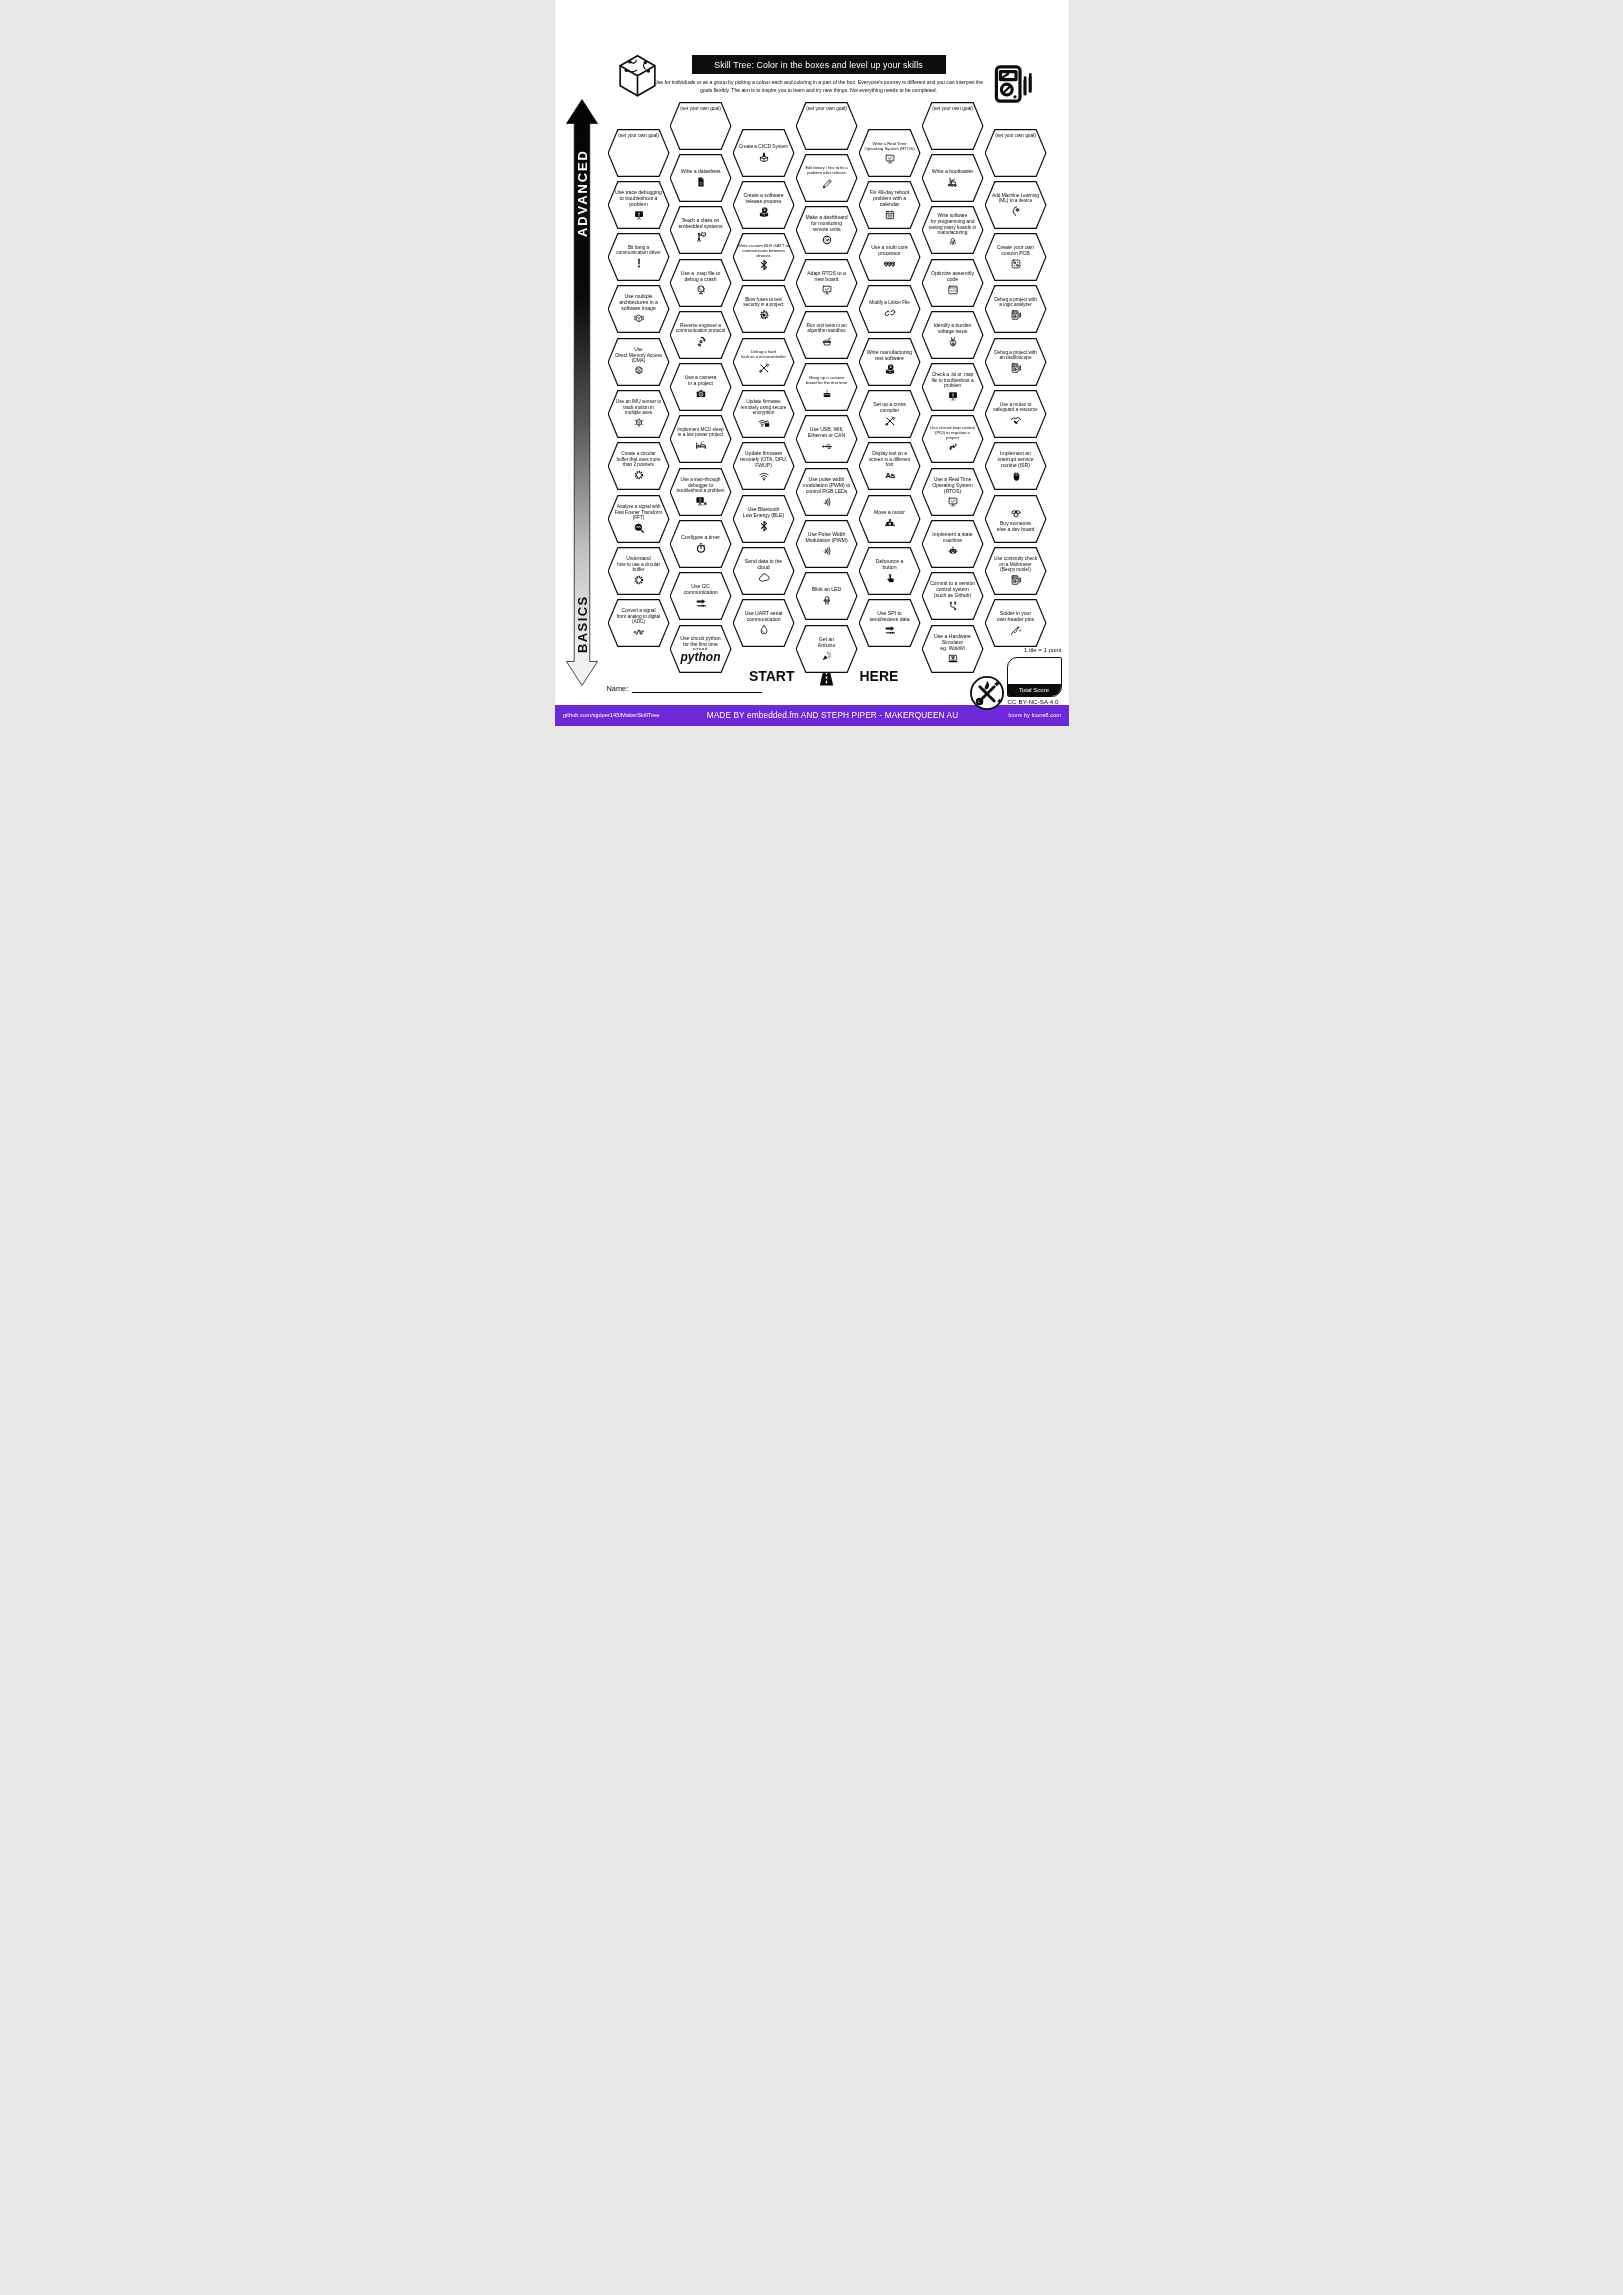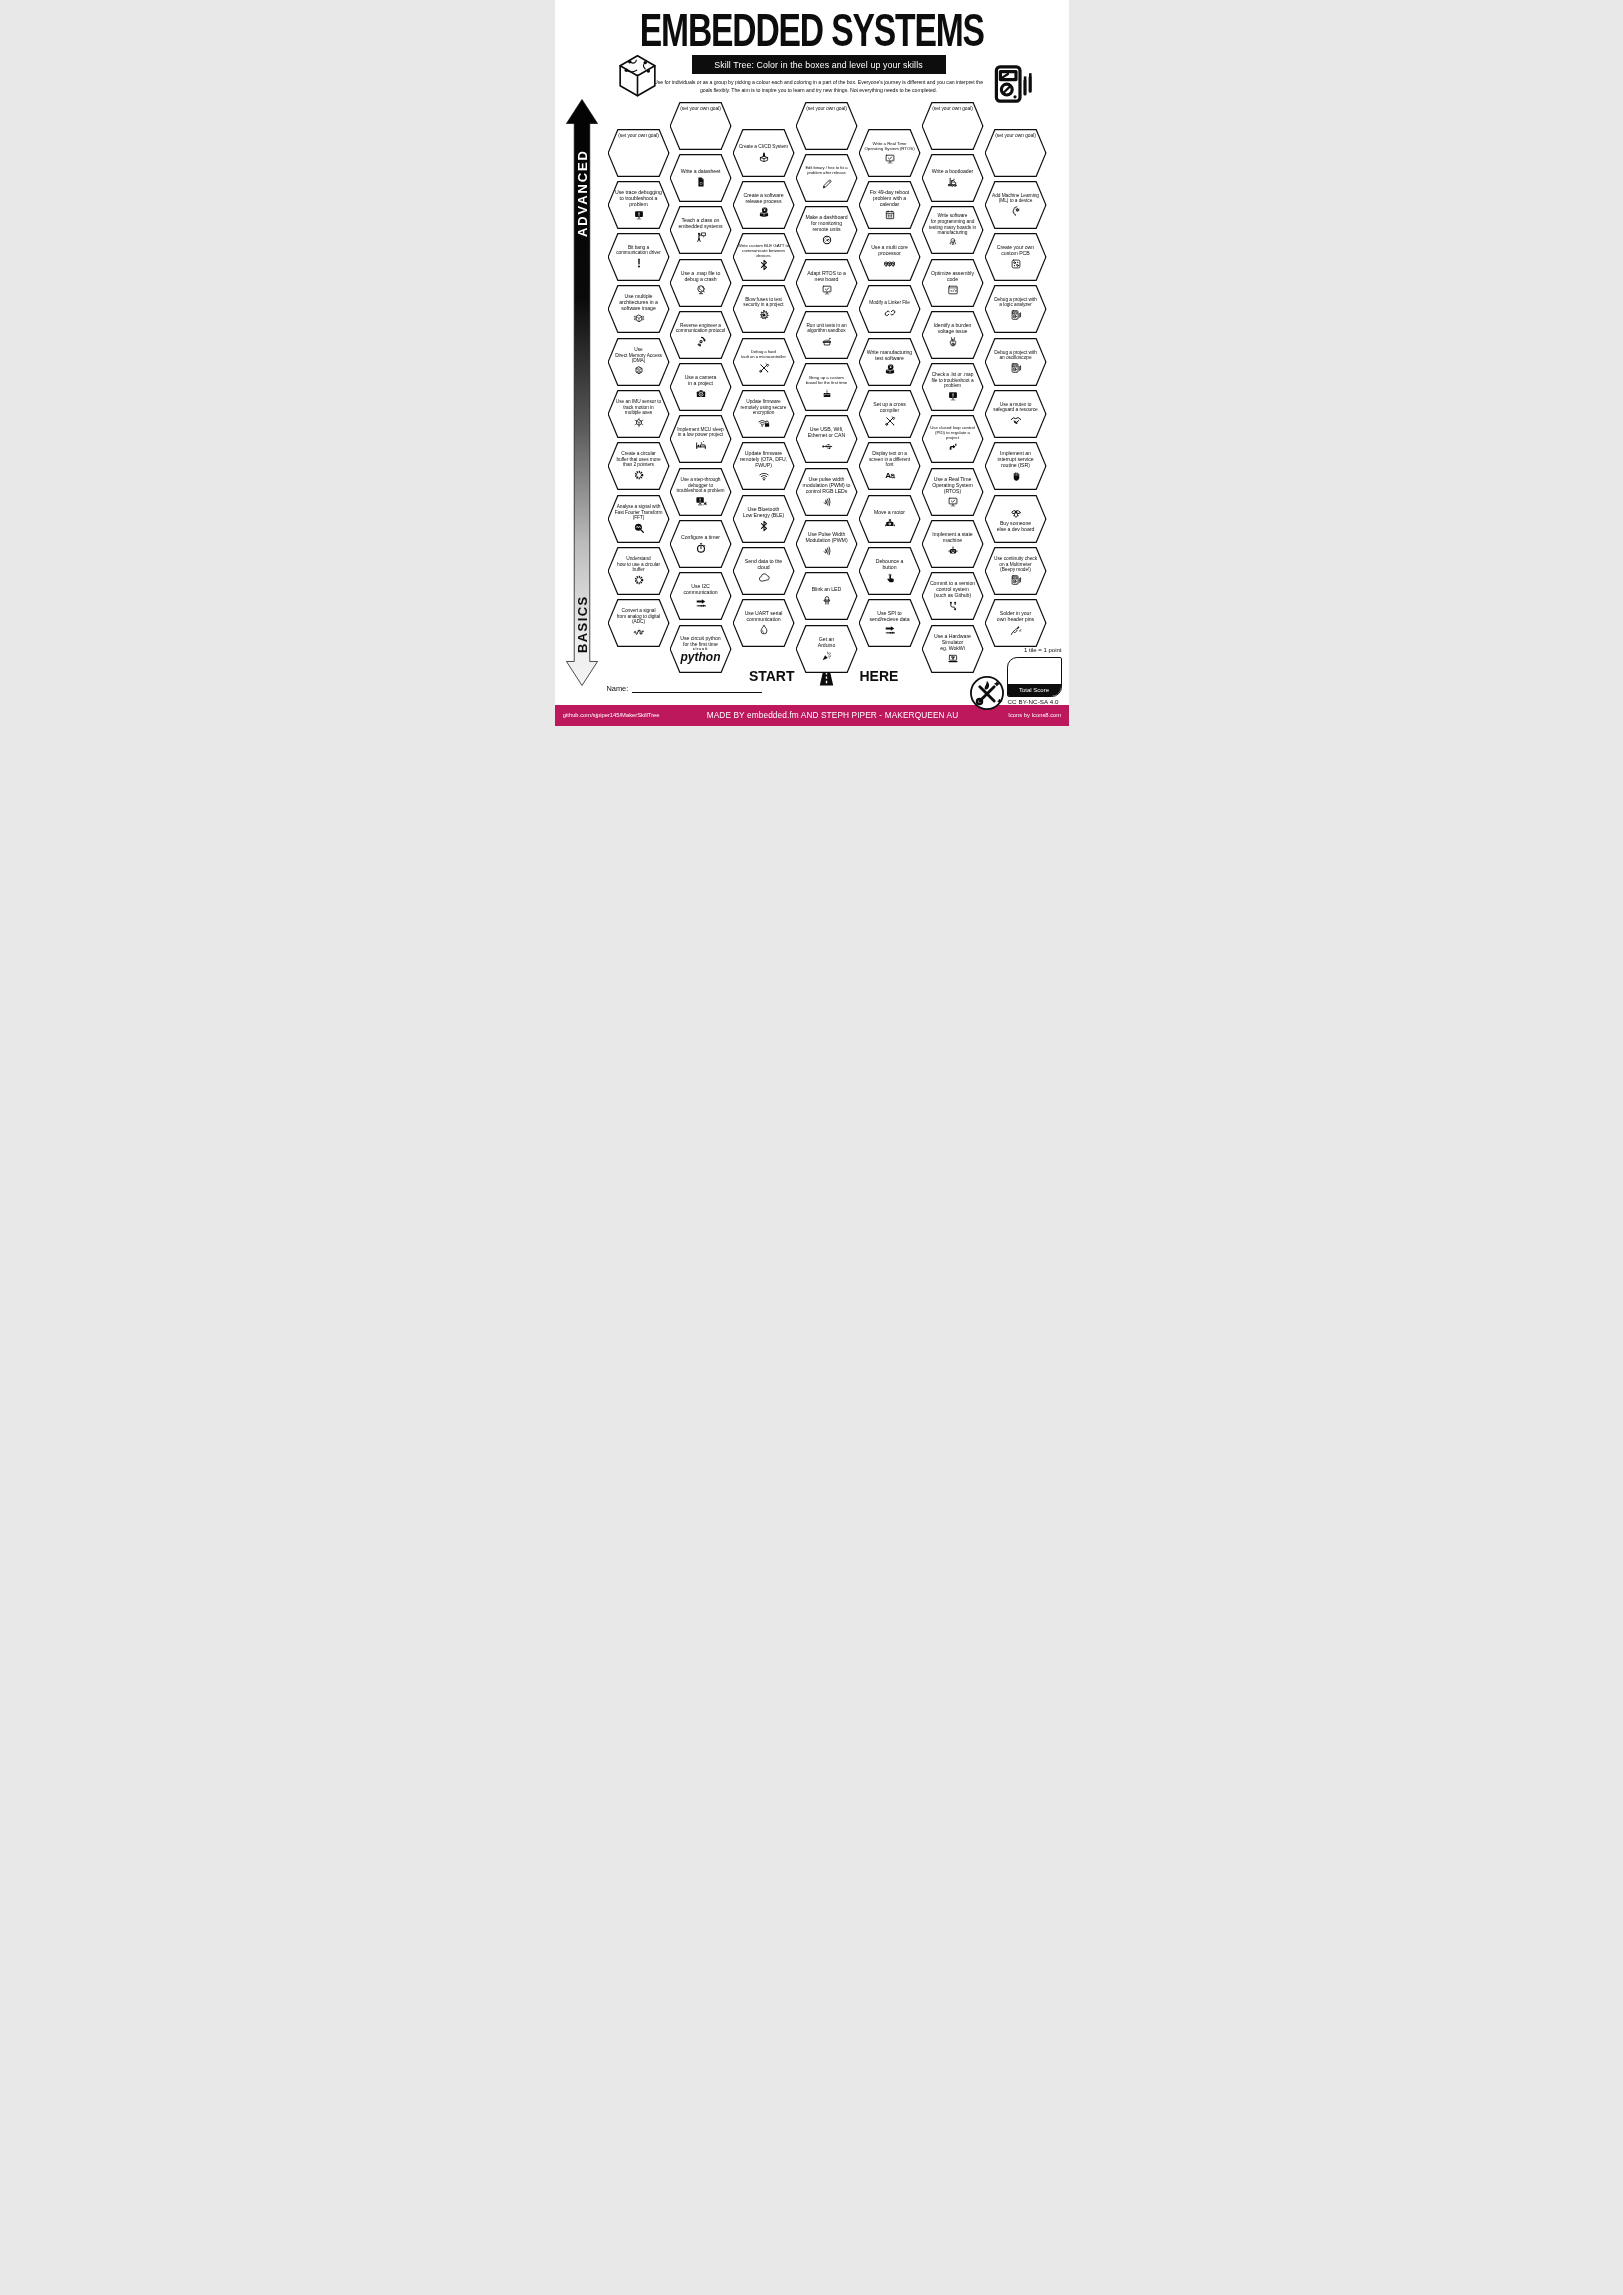--- a/index.html
+++ b/index.html
@@ -53,21 +53,21 @@
   #tile-note{position:absolute;left:435px;top:647px;width:72px;text-align:right;font-size:6px;z-index:3;}
   #score-box{position:absolute;left:452px;top:657px;width:55px;height:40px;z-index:3;
      border:1.2px solid #0d0d0d;border-radius:10.2px 1.9px 10.2px 1.9px;box-sizing:border-box;background:#fff;
      display:flex;flex-direction:column;overflow:hidden;}
   #score-value{flex:1;}
   #score-band{height:12px;background:#0d0d0d;color:#fff;display:flex;align-items:center;justify-content:center;
      font-size:6px;}
   #maker-logo{position:absolute;left:414px;top:675px;width:36px;height:36px;z-index:5;color:#0d0d0d;}
   #license{position:absolute;left:453px;top:698px;font-size:6.2px;z-index:6;letter-spacing:0.1px;}
   
-  #footer-bar{position:absolute;left:0;right:0;top:705px;height:22px;background:#be185d;z-index:4;
+  #footer-bar{position:absolute;left:0;right:0;top:705px;height:22px;background:#6d28d9;z-index:4;
      color:#fff;}
   #footer-left{position:absolute;left:8.3px;top:7px;font-size:5.8px;}
   #footer-center{position:absolute;left:139px;right:97px;top:5.1px;text-align:center;font-size:8.3px;
      letter-spacing:0.1px;transform:scaleY(1.08);white-space:nowrap;}
   #footer-right{position:absolute;right:7.4px;top:7px;font-size:5.8px;}
   
   .s{fill:none;stroke:#0d0d0d;stroke-width:1.6;stroke-linecap:round;stroke-linejoin:round;}
   .s1{fill:none;stroke:#0d0d0d;stroke-width:1.1;stroke-linecap:round;stroke-linejoin:round;}
   .s2{fill:none;stroke:#0d0d0d;stroke-width:1.9;stroke-linecap:round;stroke-linejoin:round;}
   .f{fill:#0d0d0d;stroke:none;}
@@ -456,21 +456,20 @@
         <path class="s2" stroke-width="1.5" d="M7.2 17.4L16.8 7.8M7.2 7.8l9.6 9.6"></path>
         <circle cx="7" cy="17.6" r="1.7" class="s" stroke-width="1.1"></circle>
         <path class="f" d="M12 3.8c1.5 1.8 1.9 3.3.9 4.8-.5.8-1.5 1.3-2.4 1.1-.2-1 0-2 .6-2.8.3-.6.6-1.6.9-3.1z"></path>
         <path class="s1" d="M18.6 4.8v2.2M17.5 5.9h2.2M20.4 16.6v1.8M19.5 17.5h1.8"></path>
       </symbol>
 </defs>
 </svg>
 
 <div class="page">
 
-  <div class="title"><span>EMBEDDED SYSTEMS</span></div>
   <div class="subtitle-bar">
     <div>Skill Tree:  Color in the boxes and level up your skills</div>
   </div>
   <div class="desc">Use for individuals or as a group by picking a colour each and coloring in a part of the box.  Everyone's journey is different and you can interpret the goals flexibly.  The aim is to inspire you to learn and try new things. Not everything needs to be completed.</div>
 
   <svg class="deco" id="deco-chip" viewBox="0 0 48 48">
       <use href="#i-circuit-cube"></use>
     </svg>
   <svg class="deco" id="deco-meter" viewBox="0 0 24 24">
       <use href="#i-multimeter"></use>

